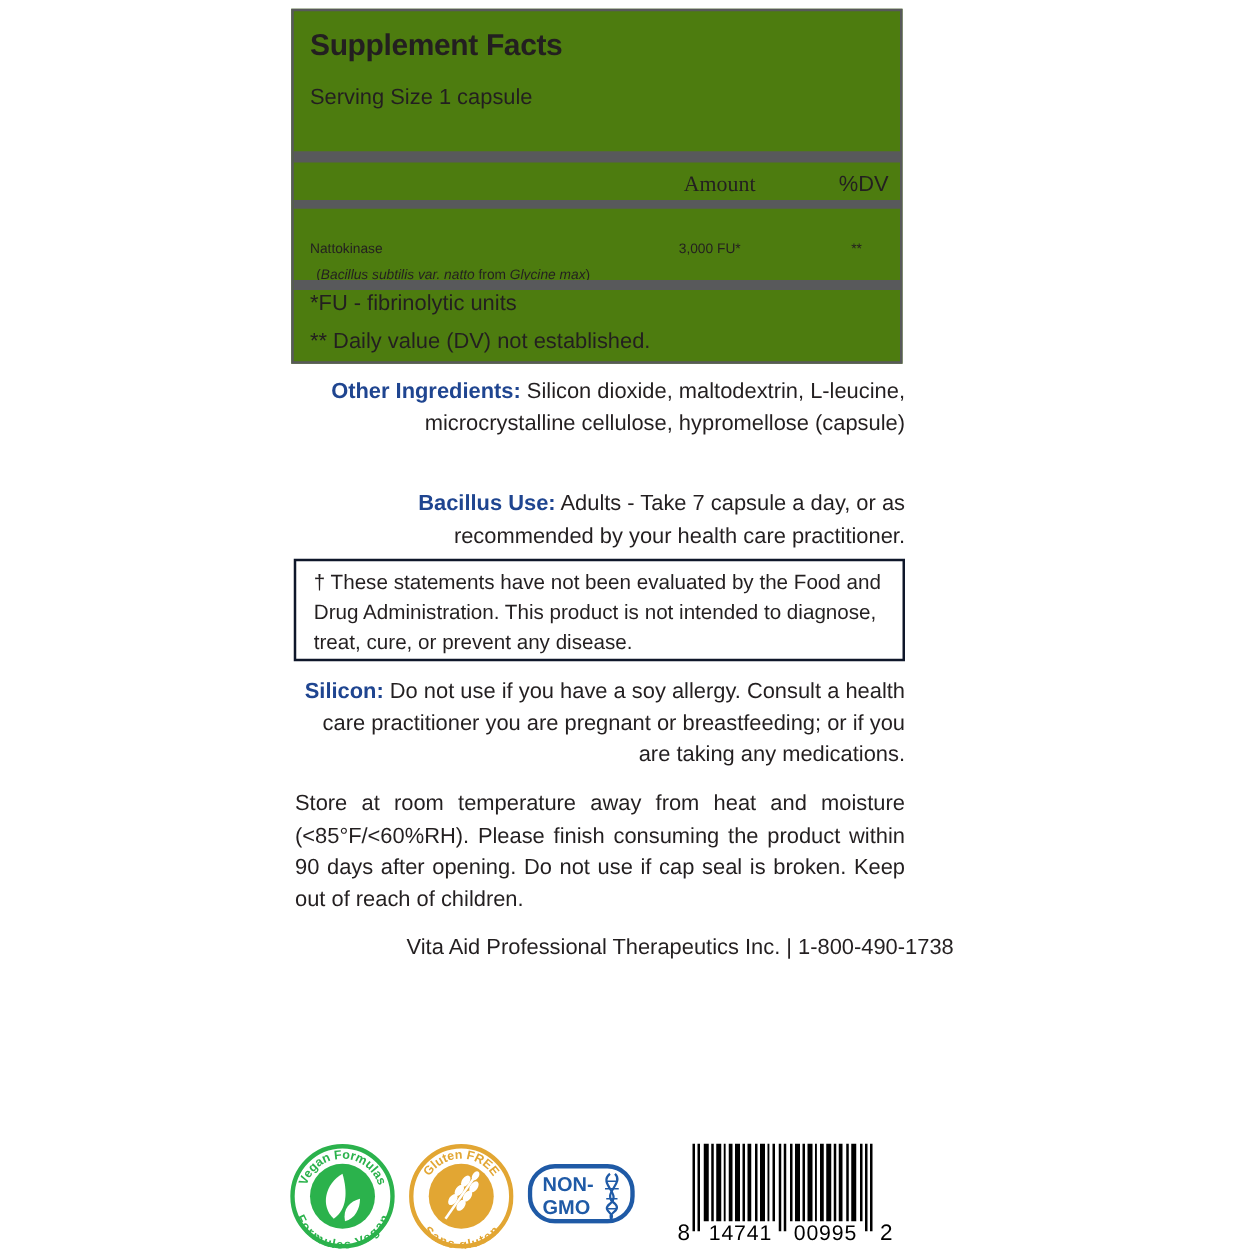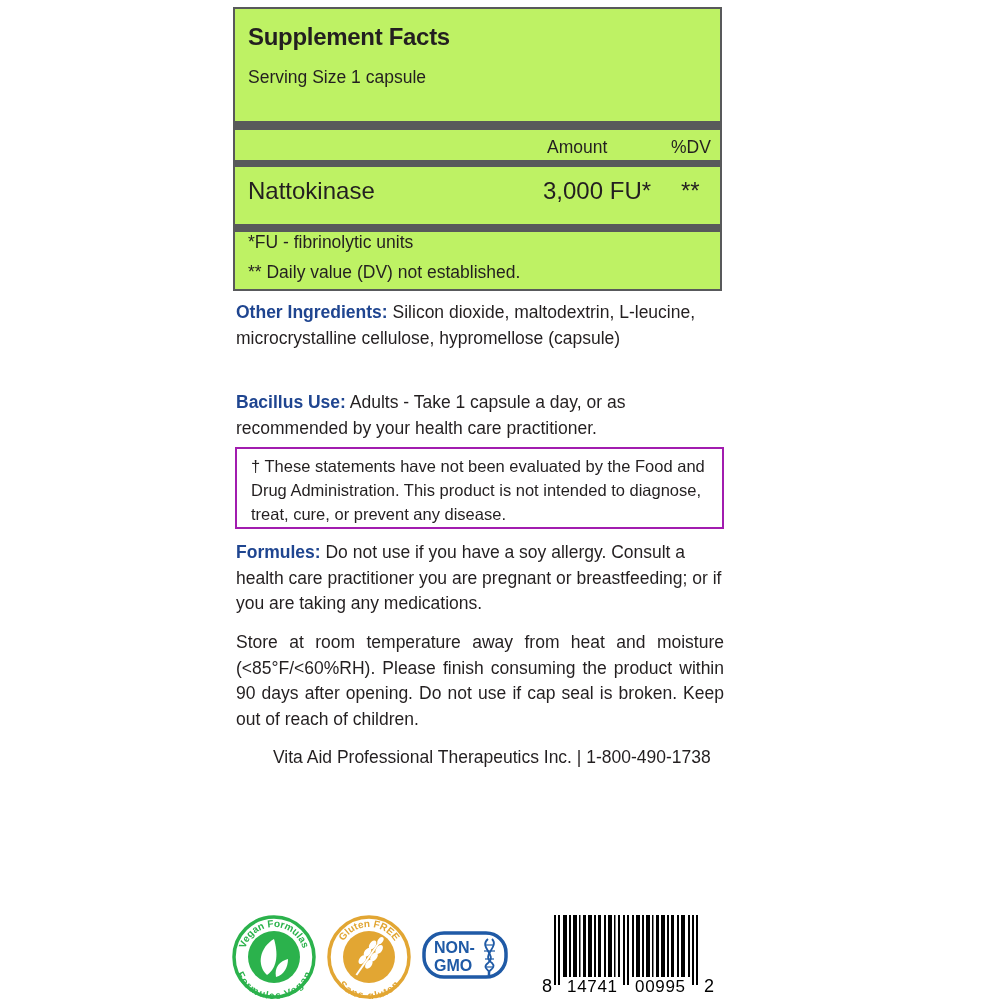--- a/index.html
+++ b/index.html
@@ -1,42 +1,42 @@
 <!DOCTYPE html>
 <html><head>
 <meta charset="utf-8">
 <style>
   html, body { margin:0; padding:0; background:#ffffff; }
   body { width:1000px; height:1000px; position:relative; overflow:hidden;
          font-family:"Liberation Sans", "DejaVu Sans", sans-serif; color:#231f20; }
   .facts { position:absolute; left:233px; top:7px; width:489px; height:284px;
-           border:2px solid #58595b; box-sizing:border-box; background:#bef264;text-align:right; }
+           border:2px solid #58595b; box-sizing:border-box; background:#4d7c0f;text-align:right; }
   .facts .title { position:absolute; left:13px; top:14px; font-size:24px; font-weight:bold; letter-spacing:-0.3px; }
   .facts .serv1 { position:absolute; left:13px; top:58px; font-size:17.5px; }
   .facts .serv2 { position:absolute; left:13px; top:86px; font-size:17.5px; }
   .bar { position:absolute; left:0; right:0; background:#58595b; }
   .bar.b1 { top:112px; height:9px; }
   .bar.b2 { top:151px; height:7px; }
   .bar.b3 { top:215px; height:8px; }
   .hdr { position:absolute; top:128px; font-size:17.5px; }
-  .hdr.c1 { left:13px; } .hdr.c2 { left:312px; } .hdr.c3 { left:436px; }
-  .row { position:absolute; font-size:24px; }
+  .hdr.c1 { left:13px; } .hdr.c2 { left:312px;font-family:Liberation Serif, serif; } .hdr.c3 { left:436px; }
+  .row { position:absolute; font-size:11px;margin-top:16px; }
   .row.name { left:13px; top:168px; }
   .row.amt { left:308px; top:168px; }
   .row.dv  { left:446px; top:168px; }
   .row.src { left:18px; top:189px; }
   .row.src i { font-style:italic; }
   .fn1 { position:absolute; left:13px; top:223px; font-size:17.5px; }
   .fn2 { position:absolute; left:13px; top:253px; font-size:17.5px; }
 
-  .para { position:absolute; left:236px; width:488px; font-size:17.5px; line-height:25.5px; }
+  .para { position:absolute; left:236px; width:488px; font-size:17.5px; line-height:25.5px;text-align:right; }
   .lbl { color:#1f4590; font-weight:bold; }
   .p-other { top:300px; }
   .p-use { top:390px; }
-  .disc { position:absolute; left:235px; top:447px; width:489px; height:82px; border:2px solid #a21caf;
+  .disc { position:absolute; left:235px; top:447px; width:489px; height:82px; border:2px solid #0f172a;
           box-sizing:border-box; font-size:16.5px; line-height:24px; padding:5px 0 0 14px; }
   .p-caution { top:540px; }
   .p-store { top:630px; text-align:justify; text-align-last:left; }
   .p-co { top:745px; width:490px;margin-left:37px; }
 
   .badge { position:absolute; }
   .vegan { left:232px; top:915px; }
   .gluten { left:327px; top:915px; }
   .nongmo { left:422px; top:931px; }
   .barcode { position:absolute; left:540px; top:912px; }
@@ -47,32 +47,33 @@
 <div class="facts">
   <div class="title">Supplement Facts</div>
   <div class="serv1">Serving Size 1 capsule</div>
   <div class="bar b1"></div>
   <div class="hdr c2">Amount</div>
   <div class="hdr c3">%DV</div>
   <div class="bar b2"></div>
   <div class="row name">Nattokinase</div>
   <div class="row amt">3,000 FU*</div>
   <div class="row dv">**</div>
+  <div class="row src"><span>(</span><i>Bacillus subtilis var. natto</i><span style="white-space:pre"> from </span><i>Glycine max</i><span>)</span></div>
   <div class="bar b3"></div>
   <div class="fn1">*FU - fibrinolytic units</div>
   <div class="fn2">** Daily value (DV) not established.</div>
 </div>
 
 <div class="para p-other"><span class="lbl">Other Ingredients:</span><span> Silicon dioxide, maltodextrin, L-leucine, microcrystalline cellulose, hypromellose (capsule)</span></div>
 
-<div class="para p-use"><span class="lbl">Bacillus Use:</span><span> Adults - Take 1 capsule a day, or as recommended by your health care practitioner.</span></div>
+<div class="para p-use"><span class="lbl">Bacillus Use:</span><span> Adults - Take 7 capsule a day, or as recommended by your health care practitioner.</span></div>
 
 <div class="disc">† These statements have not been evaluated by the Food and Drug Administration. This product is not intended to diagnose, treat, cure, or prevent any disease.</div>
 
-<div class="para p-caution"><span class="lbl">Formules:</span><span> Do not use if you have a soy allergy. Consult a health care practitioner you are pregnant or breastfeeding; or if you are taking any medications.</span></div>
+<div class="para p-caution"><span class="lbl">Silicon:</span><span> Do not use if you have a soy allergy. Consult a health care practitioner you are pregnant or breastfeeding; or if you are taking any medications.</span></div>
 
 <div class="para p-store">Store at room temperature away from heat and moisture (&lt;85°F/&lt;60%RH). Please finish consuming the product within 90 days after opening. Do not use if cap seal is broken. Keep out of reach of children.</div>
 
 <div class="para p-co">
   <div>Vita Aid Professional Therapeutics Inc. | 1-800-490-1738</div>
 </div>
 
 <svg class="badge vegan" width="84" height="84" viewBox="0 0 84 84">
   <defs>
     <path id="vTop" d="M12,42 A30,30 0 0,1 72,42"></path>

